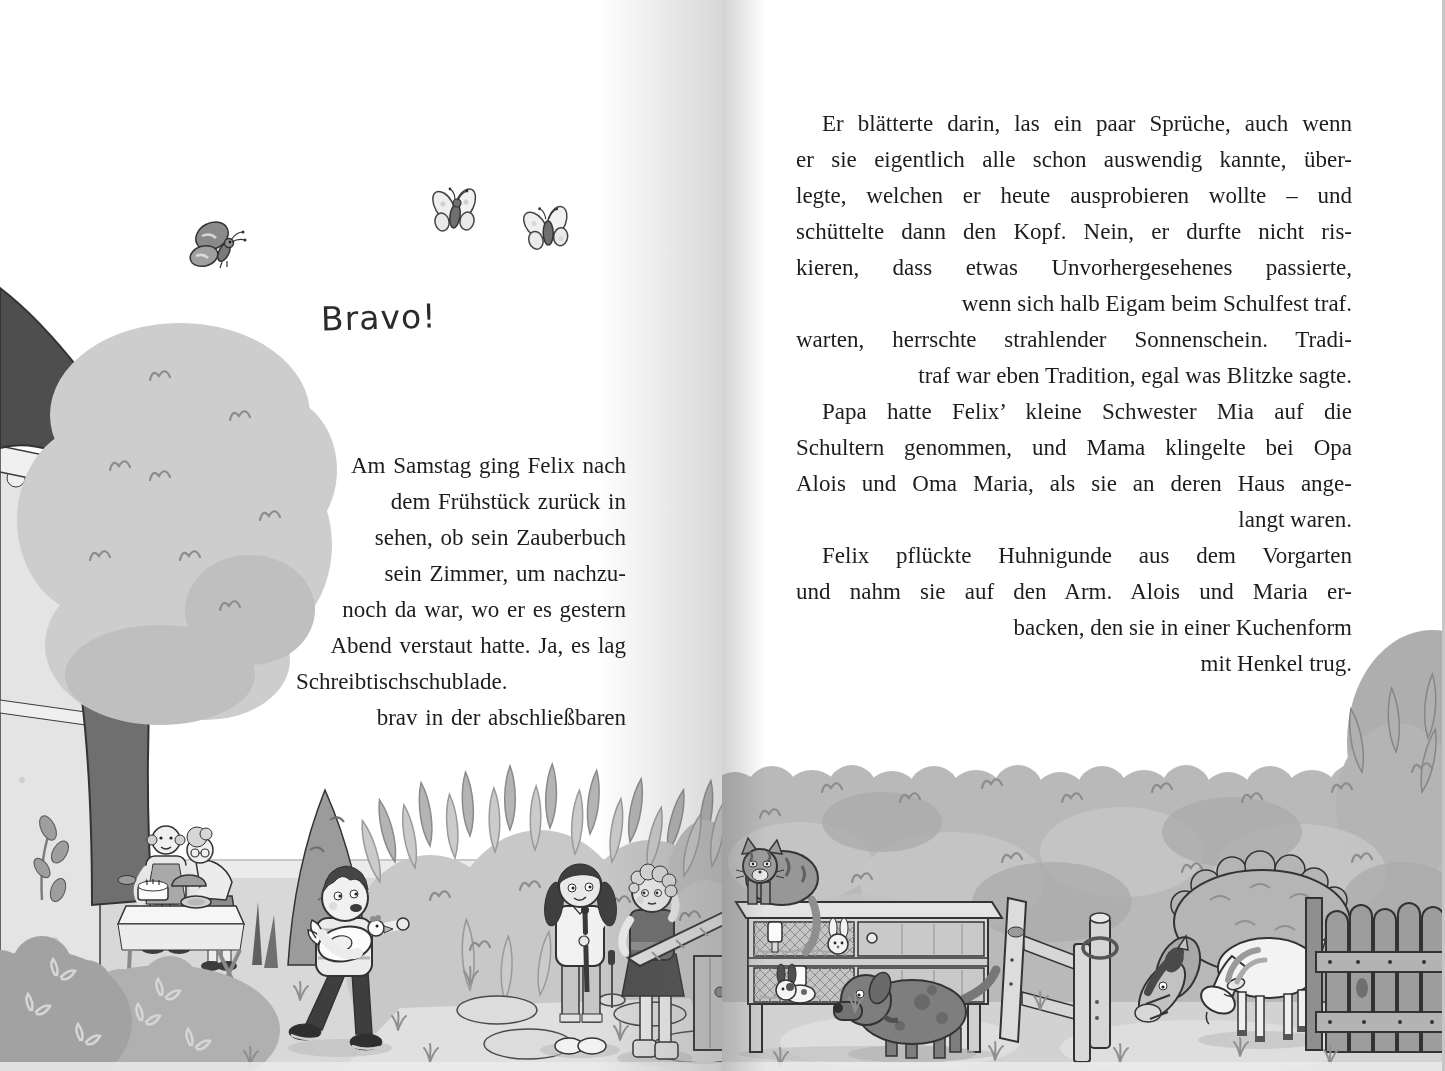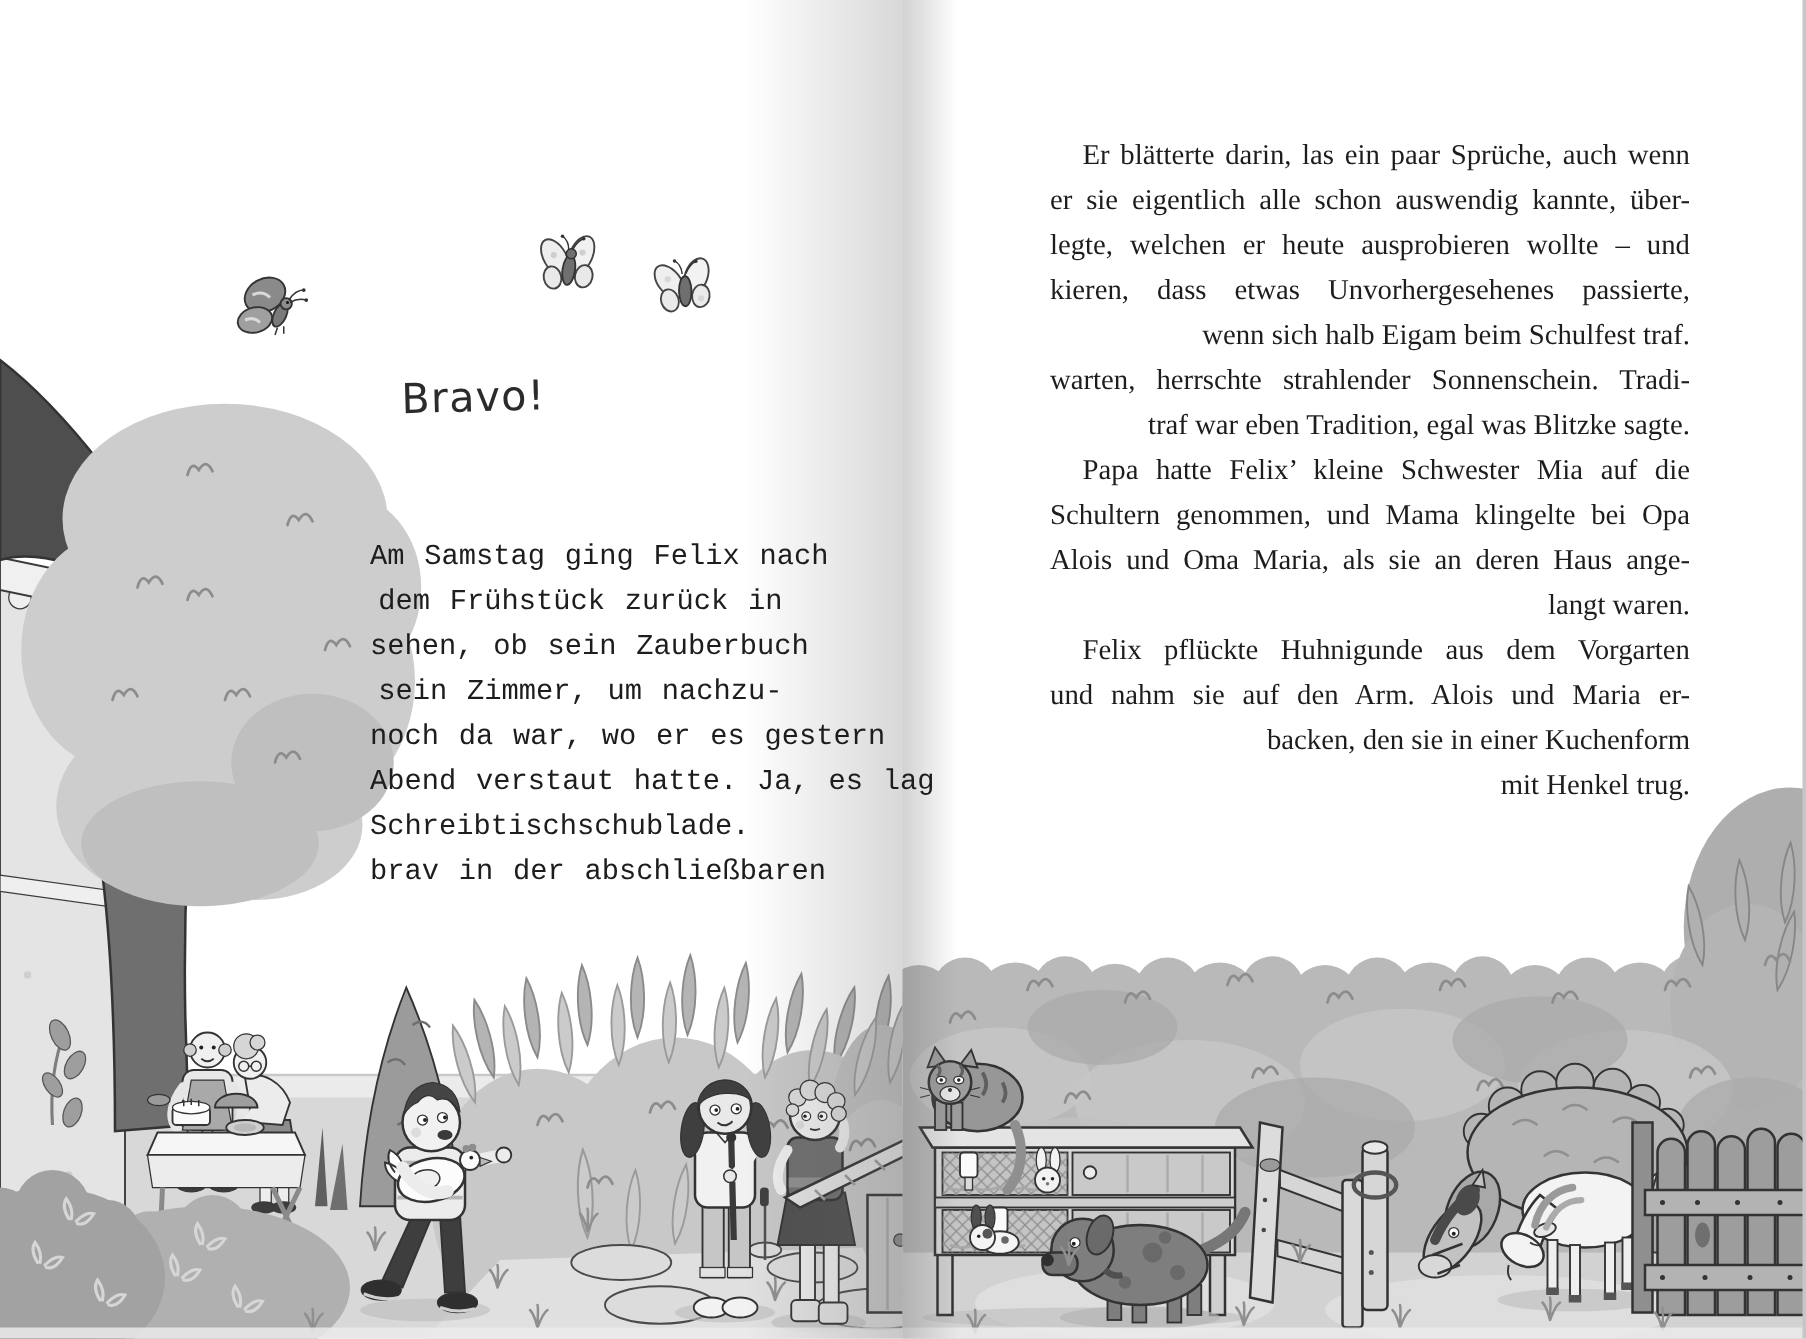--- a/index.html
+++ b/index.html
@@ -7,26 +7,26 @@
           font-family:"Liberation Serif",serif;}
   .illustration-layer{position:absolute;left:0;top:0;width:1445px;height:1071px;z-index:1;}
   .gutter-shadow-left{position:absolute;left:596px;top:0;width:126px;height:100%;z-index:4;
       background:linear-gradient(to right,rgba(110,110,110,0),rgba(105,105,105,0.26));pointer-events:none;}
   .gutter-shadow-right{position:absolute;left:722px;top:0;width:44px;height:100%;z-index:4;
       background:linear-gradient(to right,rgba(105,105,105,0.30),rgba(110,110,110,0));pointer-events:none;}
   .page-edge-right{position:absolute;right:0;top:0;width:3px;height:100%;background:#c6c6c6;z-index:5;}
   .chapter-heading{position:absolute;left:321px;top:298px;z-index:6;
       font-family:"DejaVu Sans",sans-serif;font-size:33px;color:#2b2b2b;
       letter-spacing:1px;transform:rotate(-1.5deg);}
-  .left-paragraph{position:absolute;left:296px;top:427px;width:330px;z-index:6;font-family:Liberation Mono, monospace;}
+  .left-paragraph{position:absolute;left:296px;top:448px;width:330px;z-index:6;}
   .right-text{position:absolute;left:796px;top:106px;width:556px;z-index:6;}
   .lline{font-size:23px;line-height:36px;color:#1d1d1d;text-align:right;white-space:nowrap;word-spacing:2px;}
   .lline.flushleft{text-align:left;word-spacing:1px;}
   .rline{font-size:23px;line-height:36px;color:#1d1d1d;text-align:right;}
-  .rline.just{text-align:justify;text-align-last:justify;margin-left:44px;}
+  .rline.just{text-align:justify;text-align-last:justify;}
   .rline.indent{text-indent:26px;}
 </style>
 </head>
 <body>
 
 <div class="spread">
 
   <svg class="illustration-layer" viewBox="0 0 1445 1071" xmlns="http://www.w3.org/2000/svg">
     <defs>
       <pattern id="mesh" width="10" height="10" patternUnits="userSpaceOnUse">
@@ -652,20 +652,21 @@
       <div class="lline">sein Zimmer, um nachzu-</div>
       <div class="lline">noch da war, wo er es gestern</div>
       <div class="lline">Abend verstaut hatte. Ja, es lag</div>
       <div class="lline flushleft">Schreibtischschublade.</div>
       <div class="lline">brav in der abschließbaren</div>
     </div>
   <div class="right-text">
       <div class="rline just indent">Er blätterte darin, las ein paar Sprüche, auch wenn</div>
       <div class="rline just">er sie eigentlich alle schon auswendig kannte, über-</div>
       <div class="rline just">legte, welchen er heute ausprobieren wollte – und</div>
+      <div class="rline just">schüttelte dann den Kopf. Nein, er durfte nicht ris-</div>
       <div class="rline just">kieren, dass etwas Unvorhergesehenes passierte,</div>
       <div class="rline">wenn sich halb Eigam beim Schulfest traf.</div>
       <div class="rline just">warten, herrschte strahlender Sonnenschein. Tradi-</div>
       <div class="rline">traf war eben Tradition, egal was Blitzke sagte.</div>
       <div class="rline just indent">Papa hatte Felix’ kleine Schwester Mia auf die</div>
       <div class="rline just">Schultern genommen, und Mama klingelte bei Opa</div>
       <div class="rline just">Alois und Oma Maria, als sie an deren Haus ange-</div>
       <div class="rline">langt waren.</div>
       <div class="rline just indent">Felix pflückte Huhnigunde aus dem Vorgarten</div>
       <div class="rline just">und nahm sie auf den Arm. Alois und Maria er-</div>

